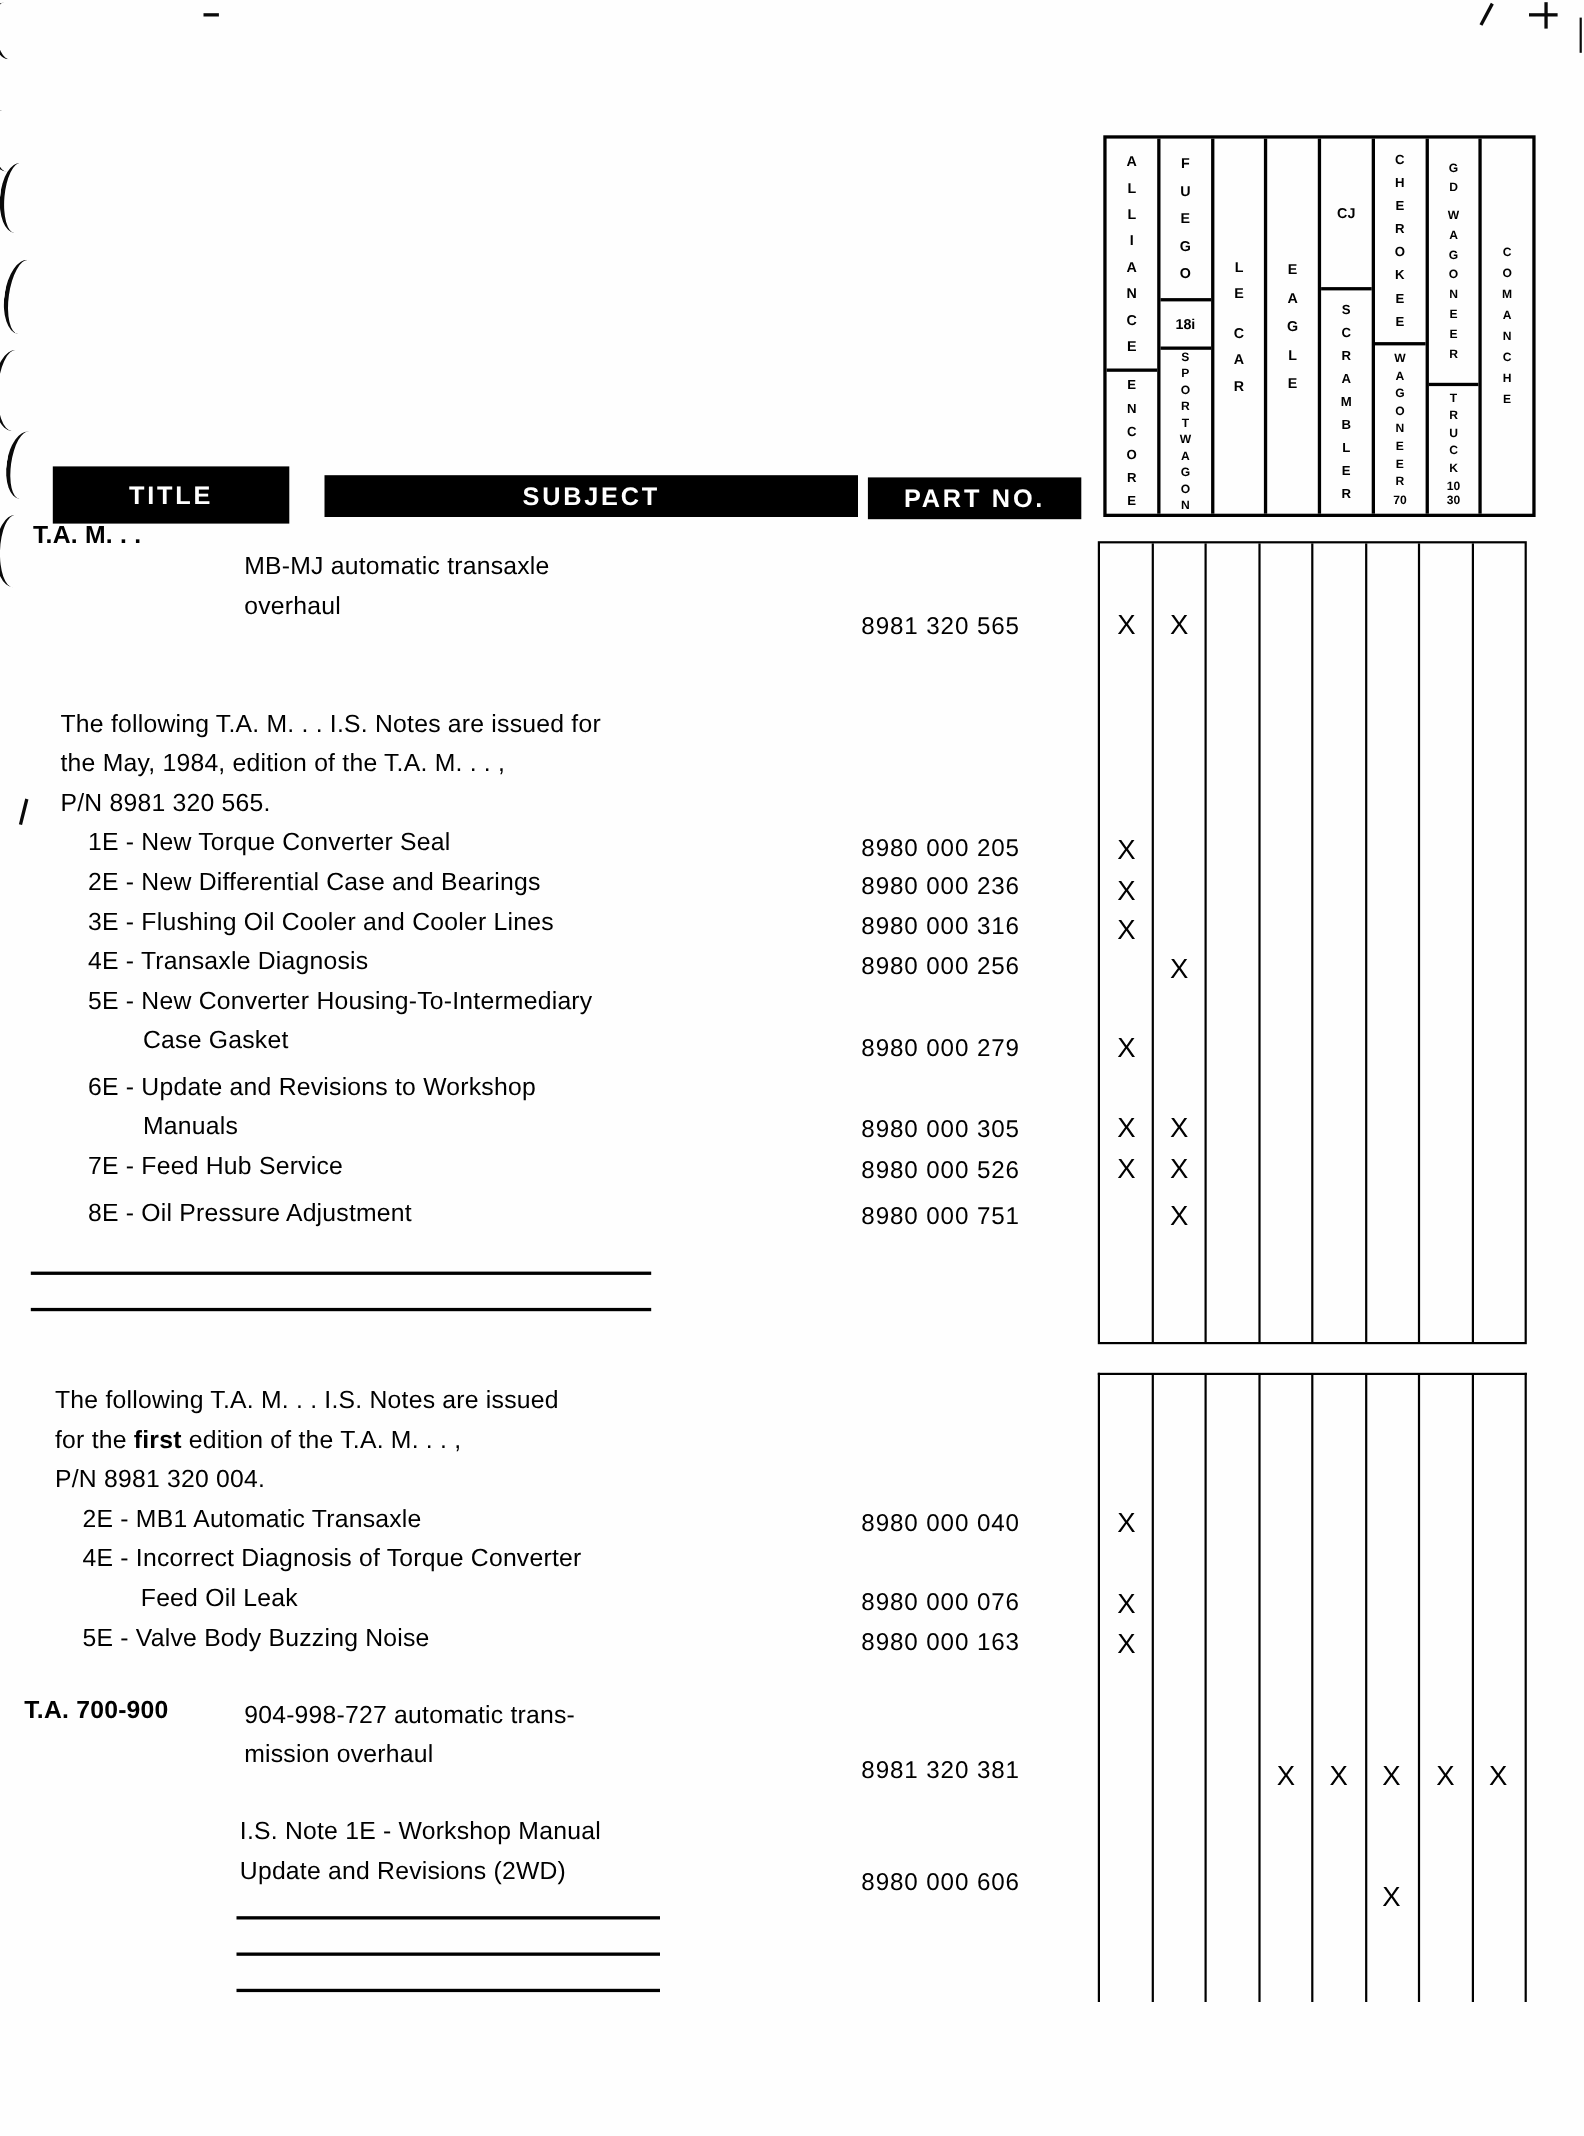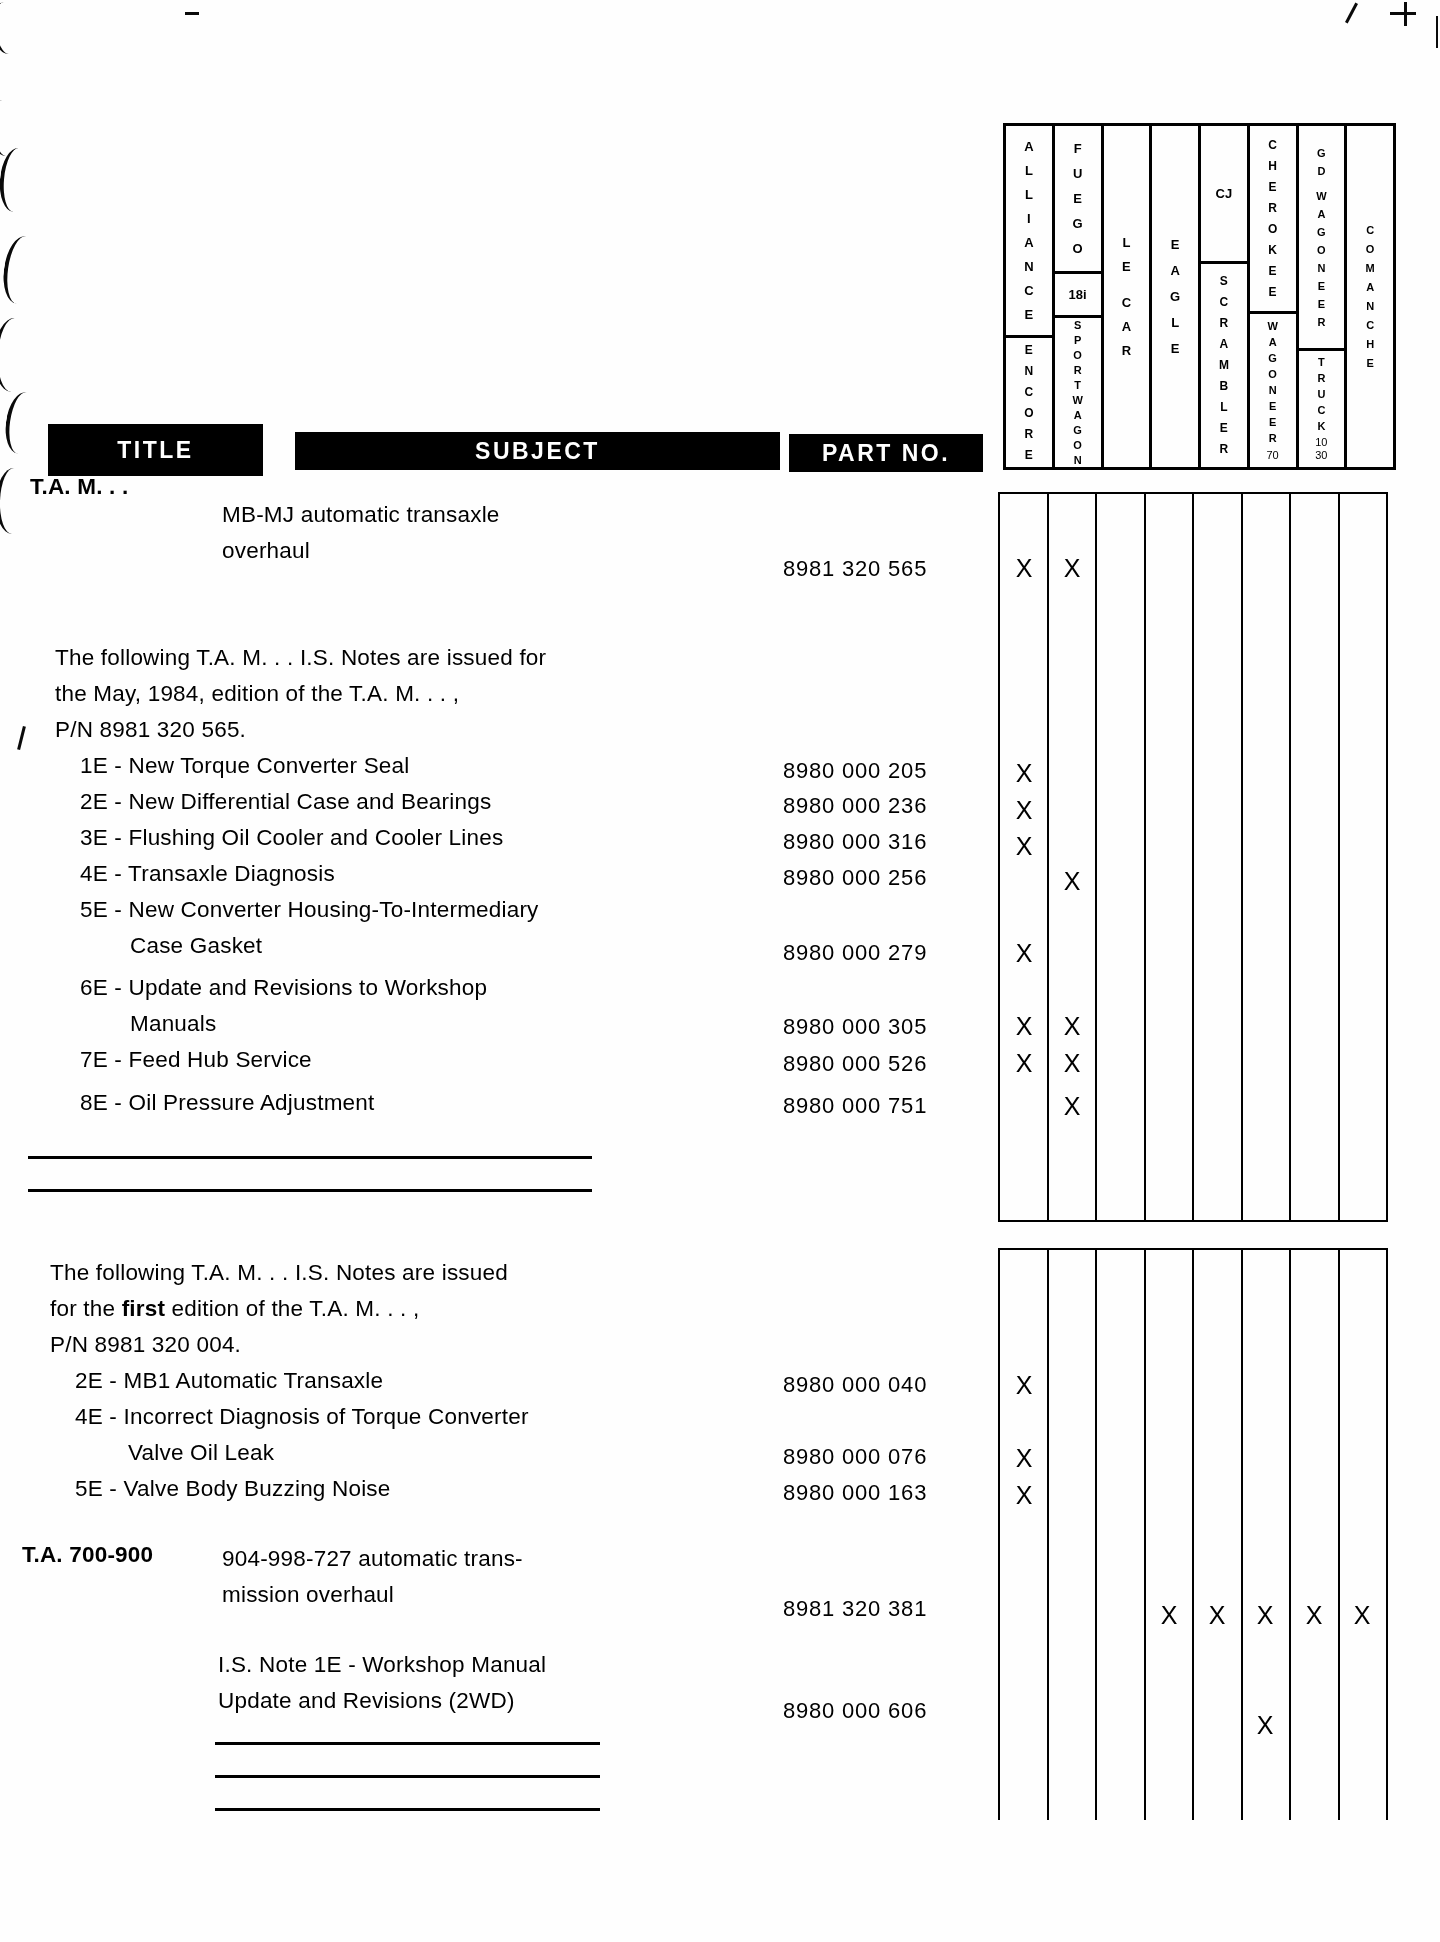--- a/index.html
+++ b/index.html
@@ -12,21 +12,21 @@
   .hgrid{position:absolute;display:flex;border:3px solid #000;box-sizing:border-box;}
   .hc{flex:1;display:flex;flex-direction:column;box-sizing:border-box;}
   .hc + .hc{border-left:3px solid #000;}
   .hcell{box-sizing:border-box;border-bottom:3px solid #000;display:flex;flex-direction:column;
          align-items:center;justify-content:center;overflow:hidden;}
   .hcell.last{flex:1;border-bottom:none;}
   .vtext{display:flex;flex-direction:column;align-items:center;justify-content:center;font-weight:bold;flex:1;}
   .vtext span{line-height:var(--lh,18px);font-size:var(--fs,12px);}
   .vtext span.vsp{height:var(--sp,10px);}
   .htag{font-weight:bold;font-size:13px;}
-  .subnum{font-weight:normal;font-size:11px;line-height:13px;text-align:center;margin-bottom:5px;}
+  .subnum{font-weight:bold;font-size:11px;line-height:13px;text-align:center;margin-bottom:5px;}
   
   .dgrid{position:absolute;display:flex;border:2px solid #000;box-sizing:border-box;background:transparent;}
   .dgrid.open{border-bottom:none;}
   .gc{flex:1;box-sizing:border-box;}
   .gc + .gc{border-left:2px solid #000;}
   
   .t{position:absolute;font-size:22.5px;letter-spacing:.2px;white-space:nowrap;}
   .bt{font-weight:bold;}
   .part{position:absolute;left:783px;width:190px;font-size:22px;letter-spacing:.8px;white-space:nowrap;}
   .xm{position:absolute;transform:translateX(-50%);font-size:25px;line-height:30px;font-weight:400;}
@@ -302,21 +302,21 @@
 
   <div class="t" style="left:50px;top:1260px">The following T.A. M. . . I.S. Notes are issued</div>
   <div class="t" style="left:50px;top:1296px"><span>for the </span><span class="bt">first</span><span> edition of the T.A. M. . . ,</span></div>
   <div class="t" style="left:50px;top:1332px">P/N 8981 320 004.</div>
 
   <div class="t" style="left:75px;top:1368px">2E - MB1 Automatic Transaxle</div>
   <div class="part" style="top:1372px">8980 000 040</div>
   <span class="xm c1" style="top:1370px">X</span>
 
   <div class="t" style="left:75px;top:1404px">4E - Incorrect Diagnosis of Torque Converter</div>
-  <div class="t" style="left:128px;top:1440px">Valve Oil Leak</div>
+  <div class="t" style="left:128px;top:1440px">Feed Oil Leak</div>
   <div class="part" style="top:1444px">8980 000 076</div>
   <span class="xm c1" style="top:1443px">X</span>
 
   <div class="t" style="left:75px;top:1476px">5E - Valve Body Buzzing Noise</div>
   <div class="part" style="top:1480px">8980 000 163</div>
   <span class="xm c1" style="top:1480px">X</span>
 
   <div class="t bt" style="left:22px;top:1542px">T.A. 700-900</div>
   <div class="t" style="left:222px;top:1546px">904-998-727 automatic trans-</div>
   <div class="t" style="left:222px;top:1582px">mission overhaul</div>

